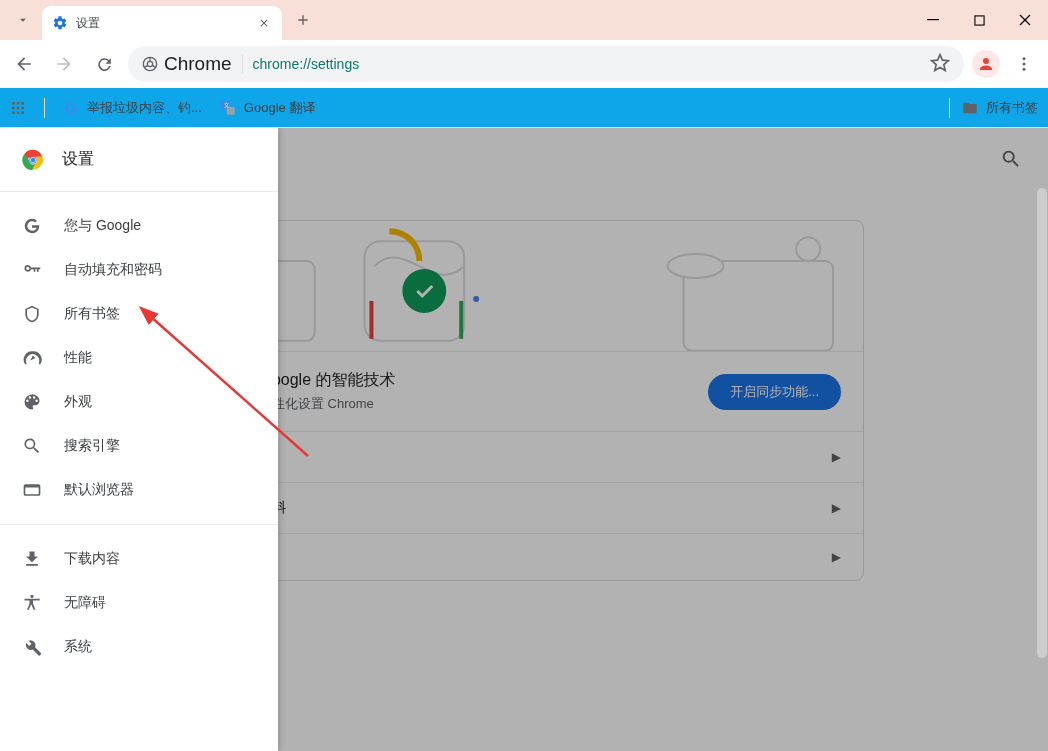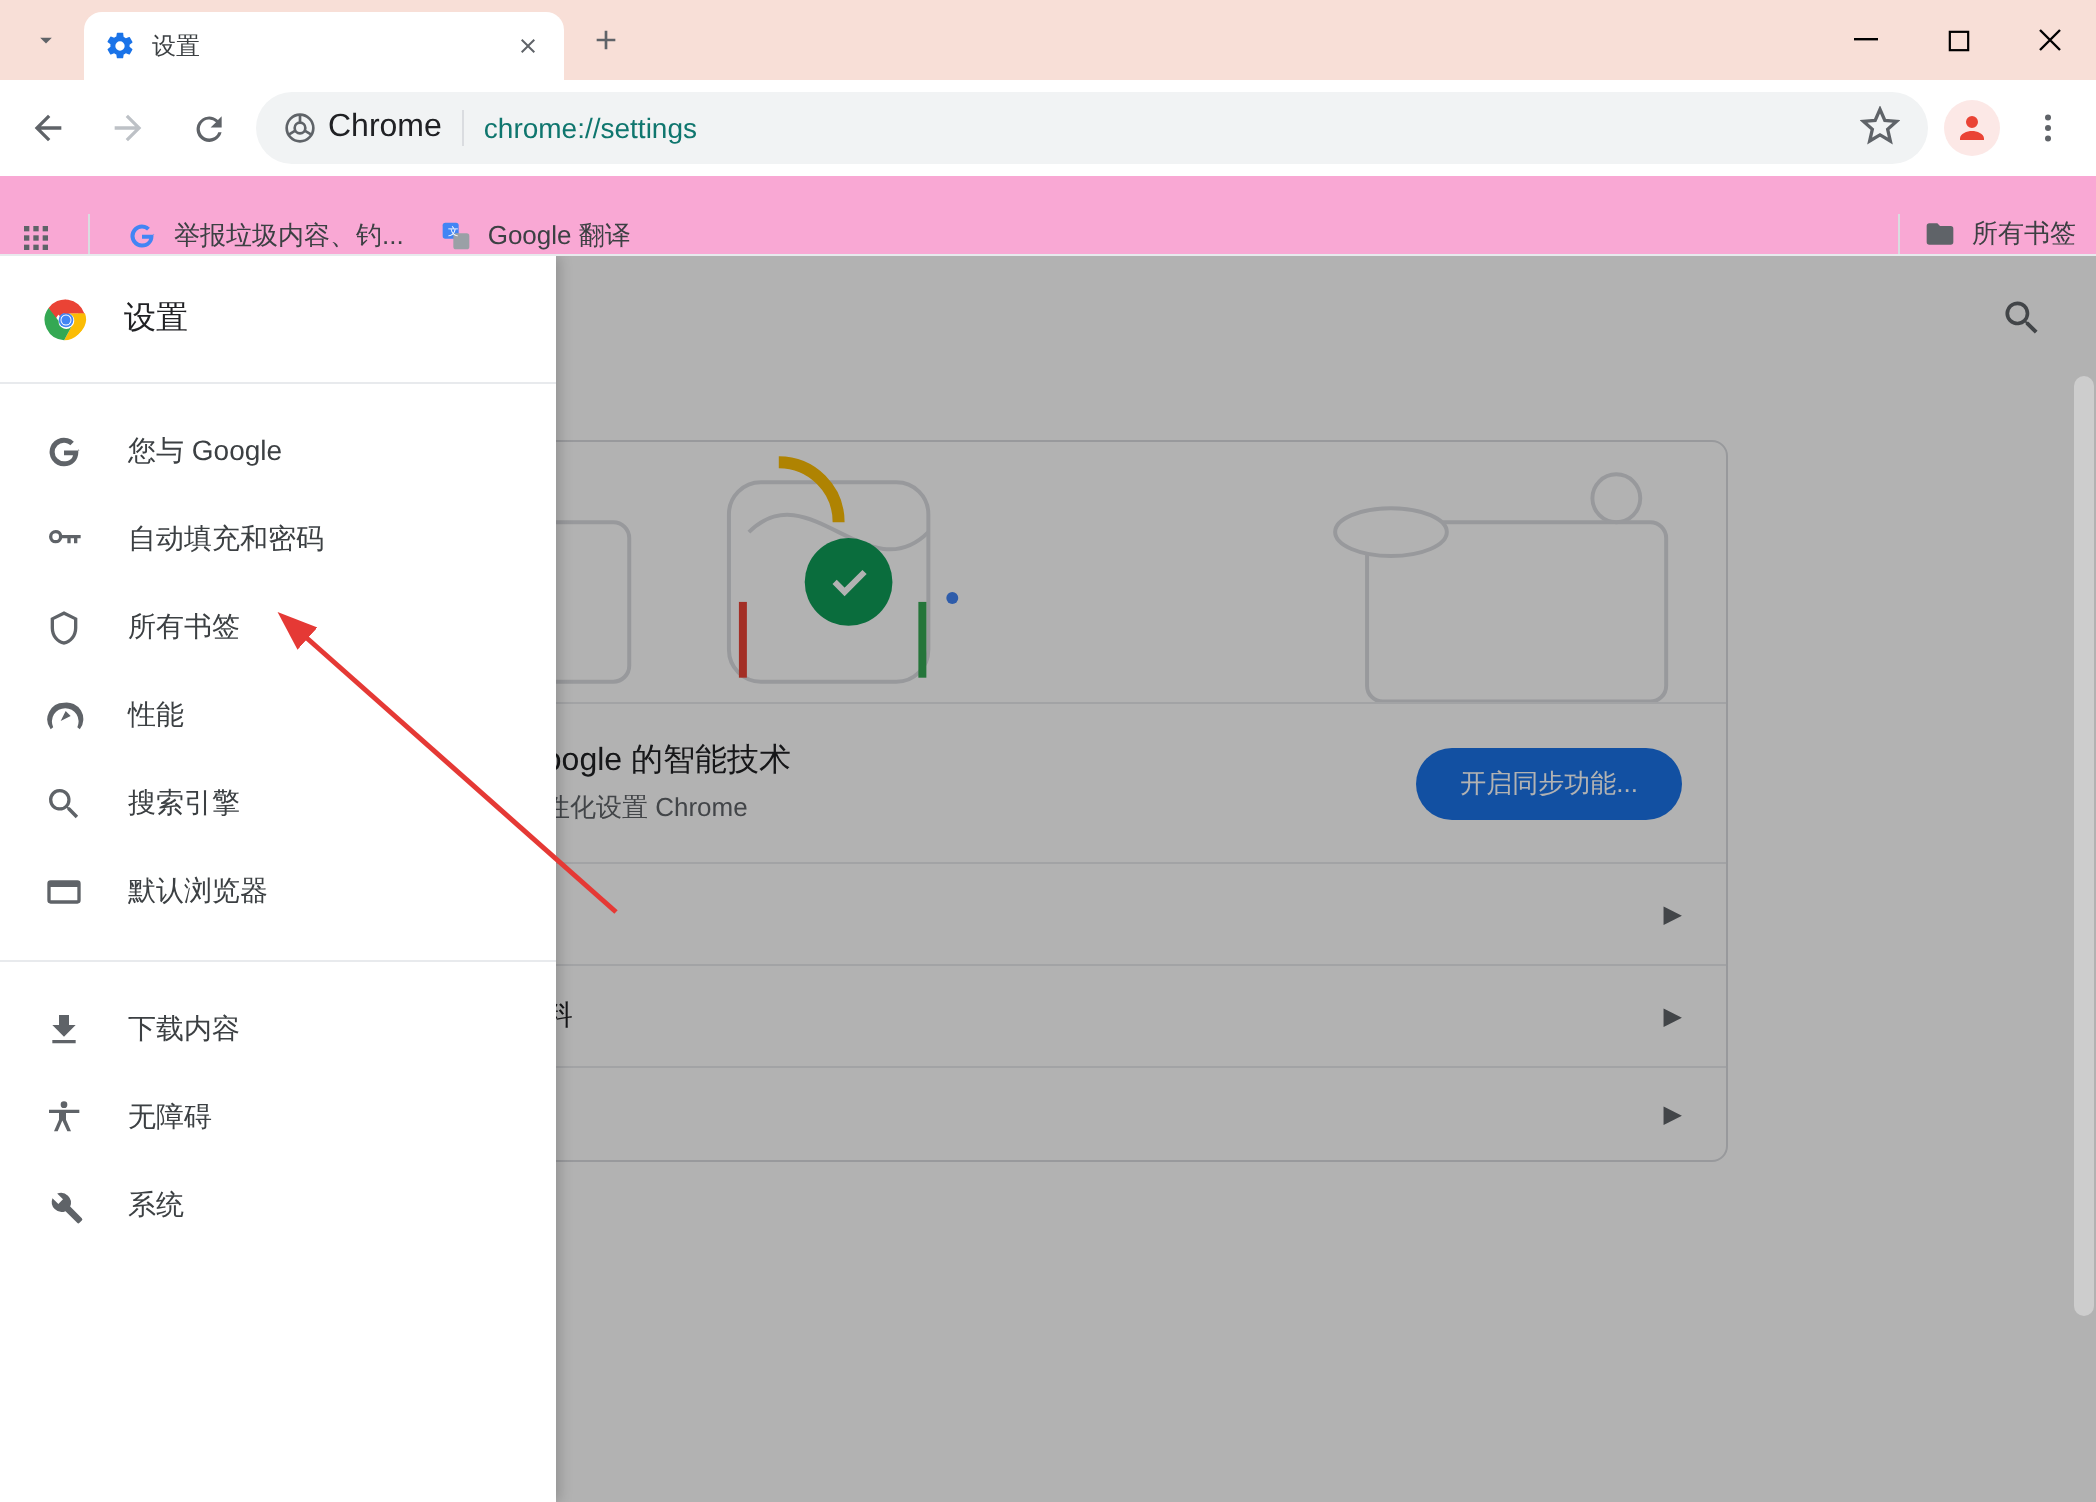--- a/index.html
+++ b/index.html
@@ -13,30 +13,30 @@
   .tab .tab-title { flex: 1; font-size: 12px; color: #3c4043; }
   .tab .close { width: 16px; height: 16px; display: flex; align-items: center; justify-content: center; color: #5f6368; }
   .newtab { width: 30px; height: 30px; display: flex; align-items: center; justify-content: center; margin-left: 6px; color: #5f6368; font-size: 18px; }
   .win-controls { position: absolute; right: 0; top: 0; height: 40px; display: flex; }
   .win-btn { width: 46px; height: 40px; display: flex; align-items: center; justify-content: center; color: #3c4043; }
   
   .toolbar { height: 48px; background: #fff; display: flex; align-items: center; padding: 0 8px; gap: 8px; }
   .tool-btn { width: 32px; height: 32px; display: flex; align-items: center; justify-content: center; border-radius: 50%; color: #5f6368; }
   .tool-btn.disabled { color: #bdc1c6; }
   .omnibox { flex: 1; height: 36px; background: #f1f3f4; border-radius: 18px; display: flex; align-items: center; padding: 0 14px; gap: 10px; }
-  .omnibox .chip { display: flex; align-items: center; gap: 6px; color: #202124; font-size: 16px; }
+  .omnibox .chip { display: flex; align-items: center; gap: 6px; color: #202124; font-size: 19px; }
   .omnibox .chip svg { width: 16px; height: 16px; }
   .omnibox .divider { width: 1px; height: 18px; background: #dadce0; }
   .omnibox .url { flex: 1; color: #0f766e; font-size: 14px; }
   .omnibox .star { color: #5f6368; }
   .avatar { width: 28px; height: 28px; border-radius: 50%; background: #fce8e6; display: flex; align-items: center; justify-content: center; }
   .avatar svg { fill: #ea4335; width: 18px; height: 18px; }
   .kebab { width: 32px; height: 32px; display: flex; align-items: center; justify-content: center; color: #5f6368; }
   
-  .bookmarks { height: 40px; background: #f9a8d4; border-bottom: 1px solid #e8eaed; display: flex; align-items: flex-end; padding: 0 10px; gap: 18px; }
+  .bookmarks { height: 40px; background: #0ea5e9; border-bottom: 1px solid #e8eaed; display: flex; align-items: center; padding: 0 10px; gap: 18px; }
   .bm { display: flex; align-items: center; gap: 8px; color: #3c4043; font-size: 13px; }
   .bm svg { width: 16px; height: 16px; }
   .bm .text { max-width: 140px; overflow: hidden; text-overflow: ellipsis; white-space: nowrap; }
   .bm-divider { width: 1px; height: 20px; background: #dadce0; }
   .bm-right { margin-left: auto; display: flex; align-items: center; gap: 12px; }
   
   .content { position: relative; height: calc(751px - 40px - 48px - 40px); overflow: hidden; }
   
   .sidebar { position: absolute; left: 0; top: 0; width: 278px; height: 100%; background: #fff; box-shadow: 2px 0 6px rgba(0,0,0,0.18); z-index: 10; display: flex; flex-direction: column; }
   .sidebar::-webkit-scrollbar { width: 0; }
@@ -284,20 +284,26 @@
           <span>所有书签</span>
         </div>
         <div class="side-item">
           <svg viewBox="0 0 24 24">
               <path d="M12 4a10 10 0 0 0-8 16l1.5-1.3A8 8 0 1 1 20 18.7L21.5 20A10 10 0 0 0 12 4zm1 5l-3 6 6-3-3-3z"></path>
             </svg>
           <span>性能</span>
         </div>
         <div class="side-item">
           <svg viewBox="0 0 24 24">
+              <path d="M12 3a9 9 0 0 0 0 18c1 0 1.5-.8 1.5-1.5 0-.4-.2-.8-.4-1.1-.2-.3-.4-.7-.4-1.1 0-.8.7-1.5 1.5-1.5H16a5 5 0 0 0 5-5c0-4.4-4-8-9-8zM6.5 12a1.5 1.5 0 1 1 0-3 1.5 1.5 0 0 1 0 3zm3-4a1.5 1.5 0 1 1 0-3 1.5 1.5 0 0 1 0 3zm5 0a1.5 1.5 0 1 1 0-3 1.5 1.5 0 0 1 0 3zm3 4a1.5 1.5 0 1 1 0-3 1.5 1.5 0 0 1 0 3z"></path>
+            </svg>
+          <span>外观</span>
+        </div>
+        <div class="side-item">
+          <svg viewBox="0 0 24 24">
               <path d="M15.5 14h-.8l-.3-.3a6.5 6.5 0 1 0-.7.7l.3.3v.8l5 5 1.5-1.5-5-5zM9.5 14a4.5 4.5 0 1 1 0-9 4.5 4.5 0 0 1 0 9z"></path>
             </svg>
           <span>搜索引擎</span>
         </div>
         <div class="side-item">
           <svg viewBox="0 0 24 24">
               <path d="M4 5h16a2 2 0 0 1 2 2v10a2 2 0 0 1-2 2H4a2 2 0 0 1-2-2V7a2 2 0 0 1 2-2zm0 4v8h16V9H4z"></path>
             </svg>
           <span>默认浏览器</span>
         </div>

